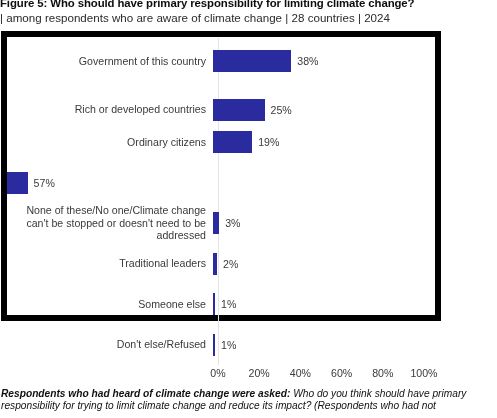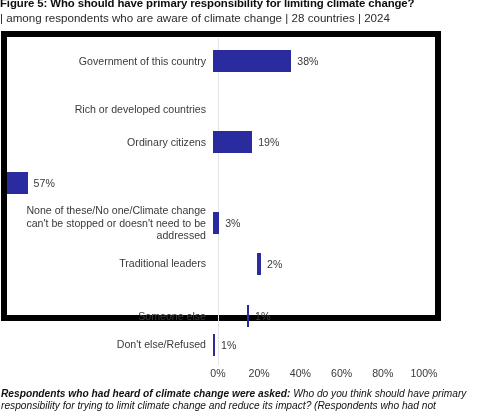--- a/index.html
+++ b/index.html
@@ -152,20 +152,24 @@
   <div id="rows">
       <div class="bar-row" style="top: 10px; height: 28px;">
         <div class="cat-label">Government of this country</div>
         <div class="bar-wrap">
           <div class="bar" style="width: 78.28px; background: rgb(43, 43, 160);"></div>
           <div class="bar-value">38%</div>
         </div>
       </div>
       <div class="bar-row" style="top: 50.5px; height: 28px; margin-top: 8px;">
         <div class="cat-label">Rich or developed countries</div>
+        <div class="bar-wrap">
+          <div class="bar" style="width: 51.5px; background: rgb(43, 43, 160);"></div>
+          <div class="bar-value">25%</div>
+        </div>
       </div>
       <div class="bar-row" style="top: 91px; height: 28px;">
         <div class="cat-label">Ordinary citizens</div>
         <div class="bar-wrap">
           <div class="bar" style="width: 39.14px; background: rgb(43, 43, 160);"></div>
           <div class="bar-value">19%</div>
         </div>
       </div>
       <div class="bar-row" style="top: 131.5px; height: 28px;">
         <div class="bar-wrap">
@@ -173,28 +177,28 @@
           <div class="bar-value">57%</div>
         </div>
       </div>
       <div class="bar-row" style="top: 172px; height: 28px;">
         <div class="cat-label">None of these/No one/Climate change can't be stopped or doesn't need to be addressed</div>
         <div class="bar-wrap">
           <div class="bar" style="width: 6.18px; background: rgb(43, 43, 160);"></div>
           <div class="bar-value">3%</div>
         </div>
       </div>
-      <div class="bar-row" style="top: 212.5px; height: 28px; gap: 44px;">
+      <div class="bar-row" style="top: 212.5px; height: 28px;">
         <div class="cat-label">Traditional leaders</div>
         <div class="bar-wrap">
           <div class="bar" style="width: 4.12px; background: rgb(43, 43, 160);"></div>
           <div class="bar-value">2%</div>
         </div>
       </div>
-      <div class="bar-row" style="top: 265px; height: 28px; gap: 34px;">
+      <div class="bar-row" style="top: 253px; height: 28px;">
         <div class="cat-label">Someone else</div>
         <div class="bar-wrap">
           <div class="bar" style="width: 2.06px; background: rgb(43, 43, 160);"></div>
           <div class="bar-value">1%</div>
         </div>
       </div>
       <div class="bar-row" style="top: 293.5px; height: 28px;">
         <div class="cat-label">Don't else/Refused</div>
         <div class="bar-wrap">
           <div class="bar" style="width: 2.06px; background: rgb(43, 43, 160);"></div>

